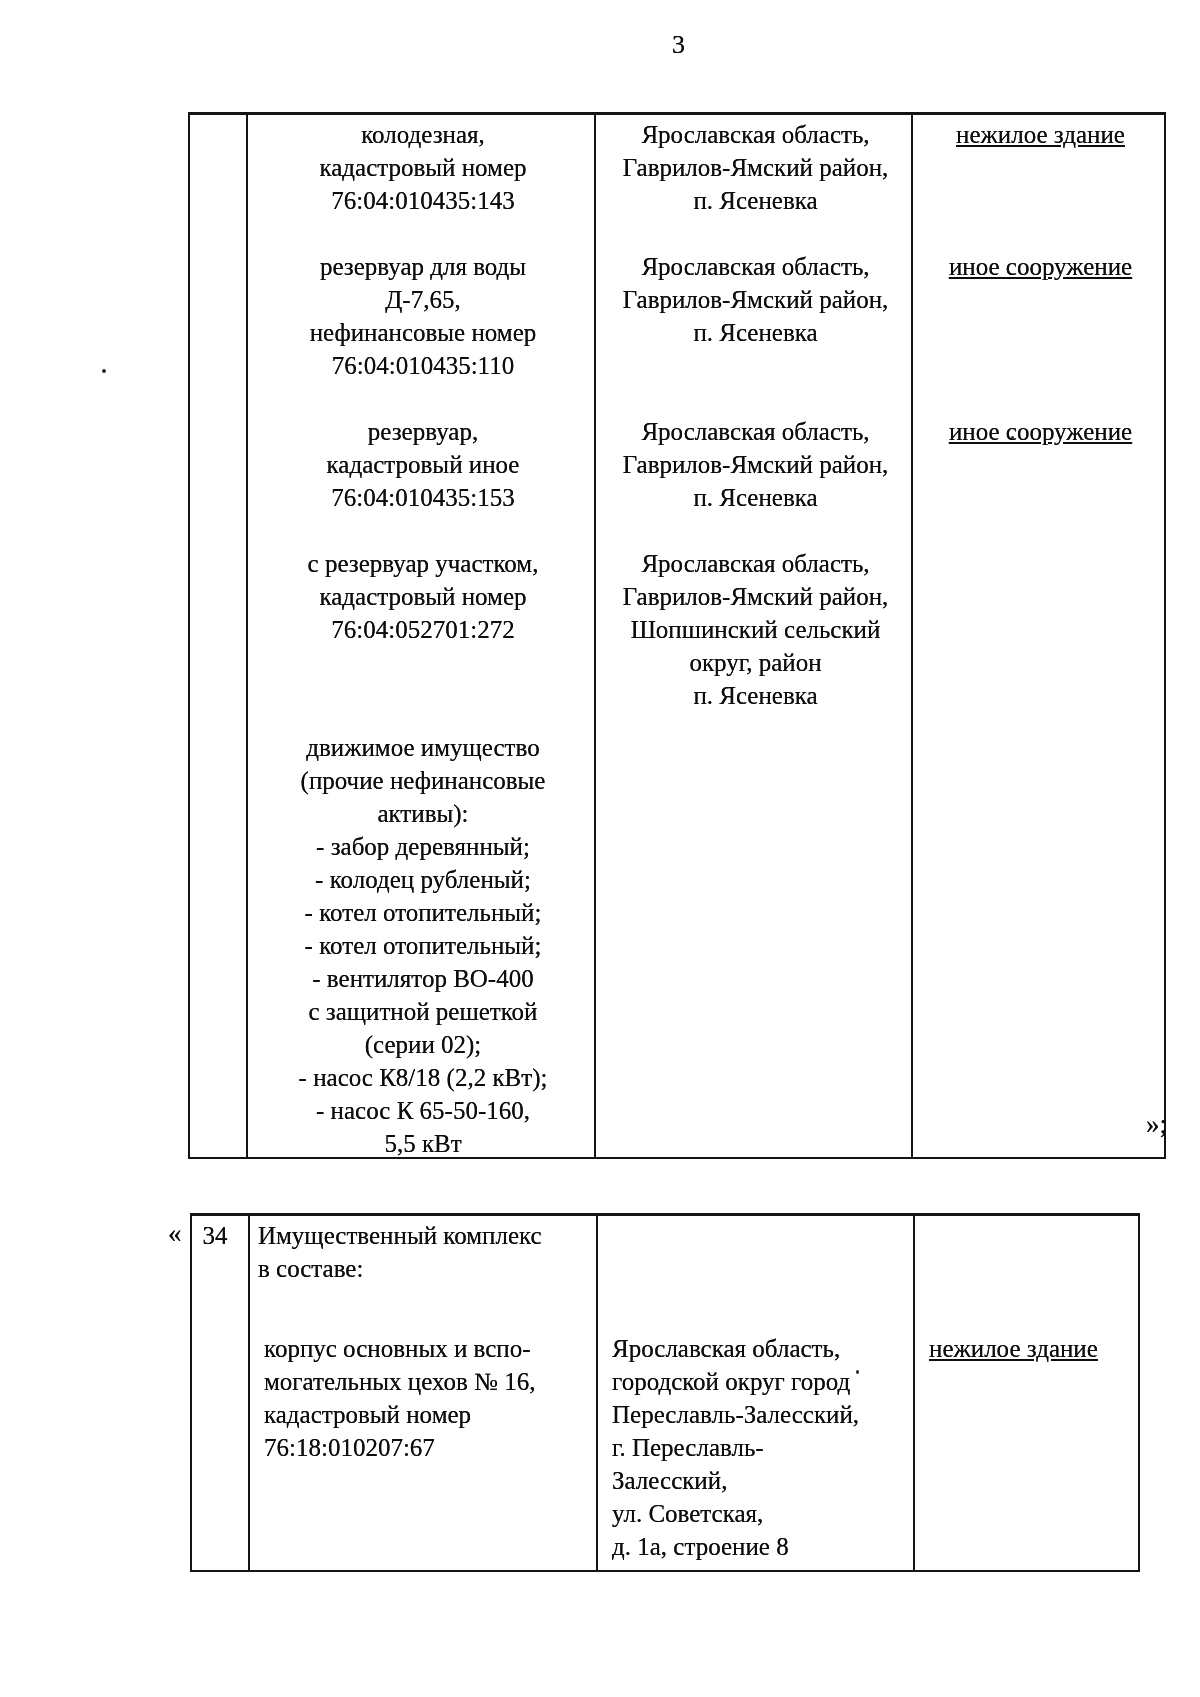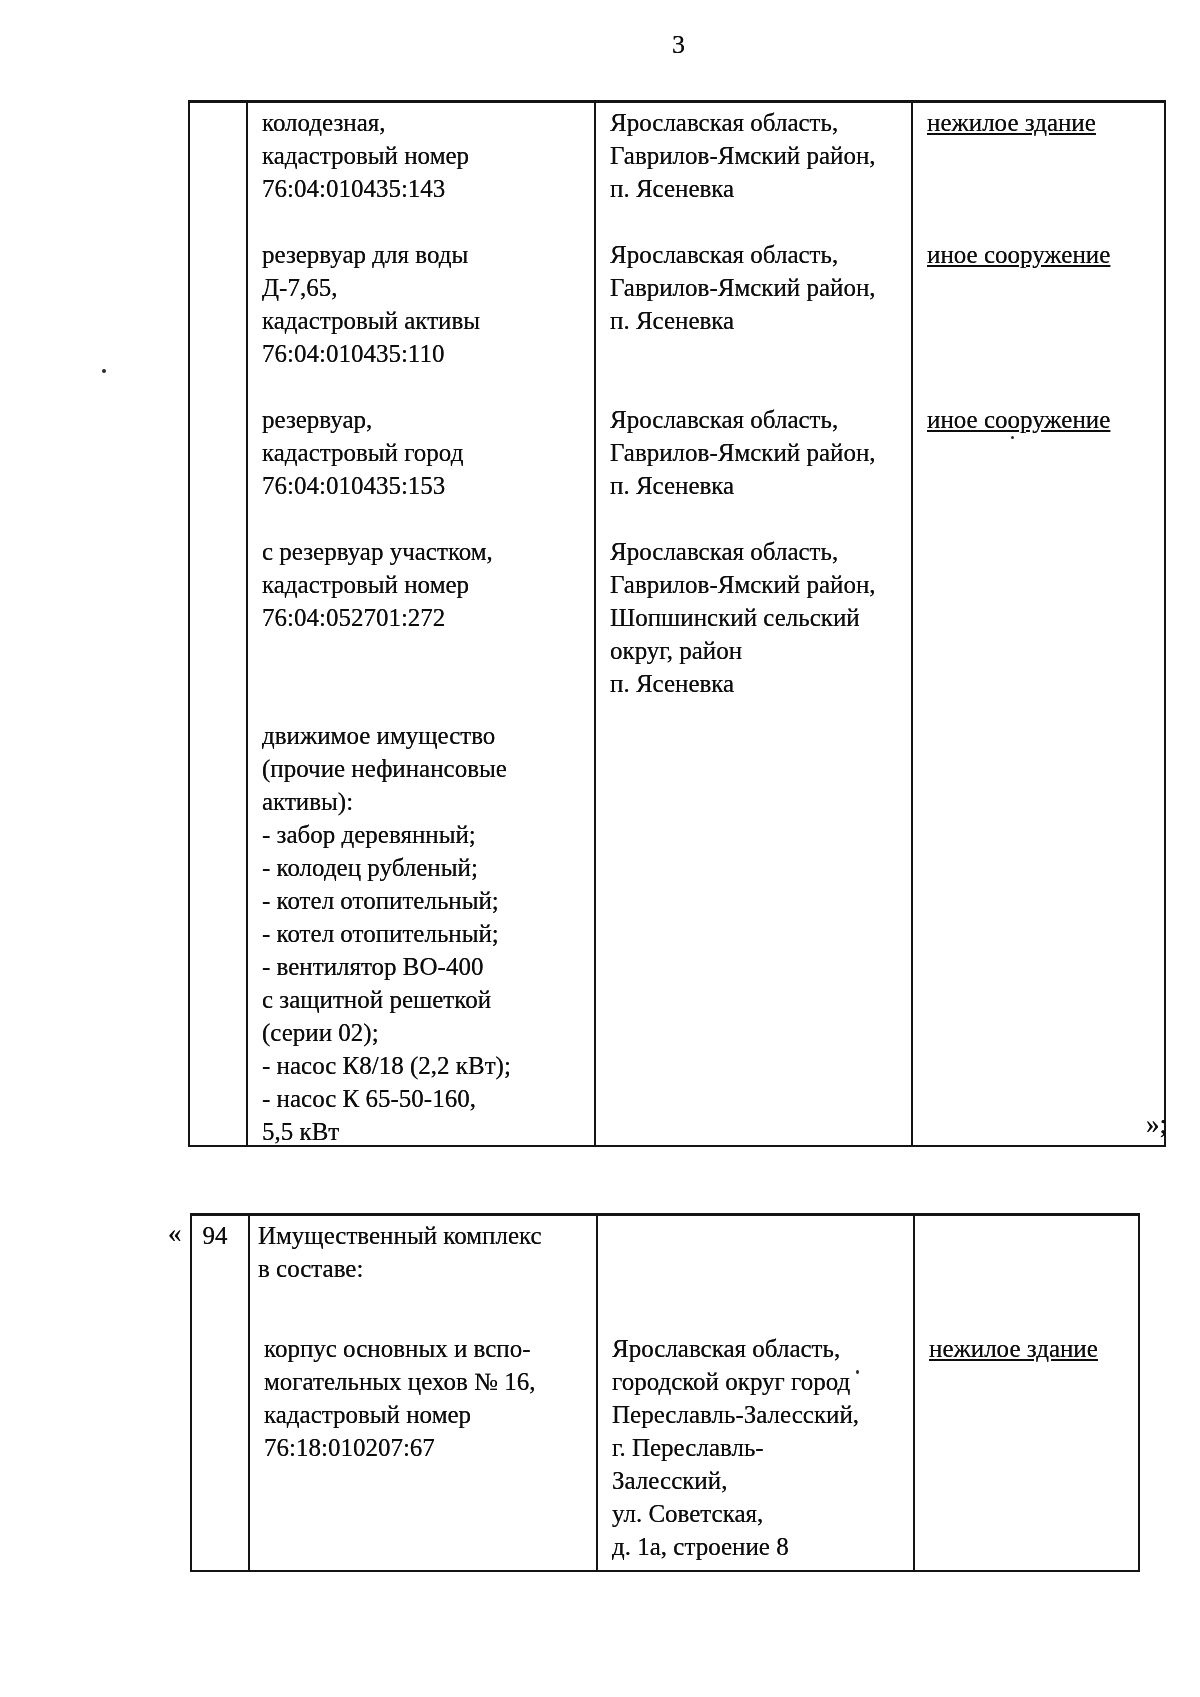--- a/index.html
+++ b/index.html
@@ -19,24 +19,25 @@
   .heading{position:absolute;left:252px;top:1222px;white-space:nowrap;font-weight:bold;}
 
   .tbl{
     position:absolute;
     display:grid;
     border:2px solid #141414;
     box-sizing:border-box;
     background:#fff;
   }
   .t1{
-    left:188px;top:100px;width:978px;height:1047px;
+    left:188px;top:112px;width:978px;height:1047px;
     border-top-width:3px;
     grid-template-columns:58px 348px 317px 1fr;
     grid-template-rows:auto auto auto auto 1fr;
+    text-align:center;
   }
   .t2{
     left:190px;top:1213px;width:950px;height:359px;
     border-top-width:3px;
     grid-template-columns:58px 348px 317px 1fr;
     grid-template-rows:auto 1fr;
   }
   .cell{
     padding:3px 10px 0 14px;
     border-right:2px solid #141414;
@@ -70,29 +71,29 @@
     <div class="cell c2 r1 pb1">колодезная,
 кадастровый номер
 76:04:010435:143</div>
     <div class="cell c3 r1 pb1">Ярославская область,
 Гаврилов-Ямский район,
 п. Ясеневка</div>
     <div class="cell c4 r1 pb1 last">нежилое здание</div>
 
     <div class="cell c2 r2 pb1">резервуар для воды
 Д-7,65,
-кадастровый активы
+нефинансовые номер
 76:04:010435:110</div>
     <div class="cell c3 r2 pb1">Ярославская область,
 Гаврилов-Ямский район,
 п. Ясеневка</div>
     <div class="cell c4 r2 pb1 last">иное сооружение</div>
 
     <div class="cell c2 r3 pb1">резервуар,
-кадастровый город
+кадастровый иное
 76:04:010435:153</div>
     <div class="cell c3 r3 pb1">Ярославская область,
 Гаврилов-Ямский район,
 п. Ясеневка</div>
     <div class="cell c4 r3 pb1 last">иное сооружение</div>
 
     <div class="cell c2 r4 pb2">с резервуар участком,
 кадастровый номер
 76:04:052701:272</div>
     <div class="cell c3 r4 pb2">Ярославская область,
@@ -119,21 +120,21 @@
     <div class="cell c4 r5 last"></div>
   </div>
 
   <div class="quote-close">»;</div>
 
   <div class="heading">4) пункт 71 изложить в следующей редакции:</div>
 
   <div class="quote-open">«</div>
 
   <div class="tbl t2">
-    <div class="cell c1 span-all num">94</div>
+    <div class="cell c1 span-all num">34</div>
 
     <div class="cell c2 r1 pbq">Имущественный комплекс
 в составе:</div>
     <div class="cell c3 r1"></div>
     <div class="cell c4 r1 last"></div>
 
     <div class="cell c2 r2">корпус основных и вспо-
 могательных цехов № 16,
 кадастровый номер
 76:18:010207:67</div>

